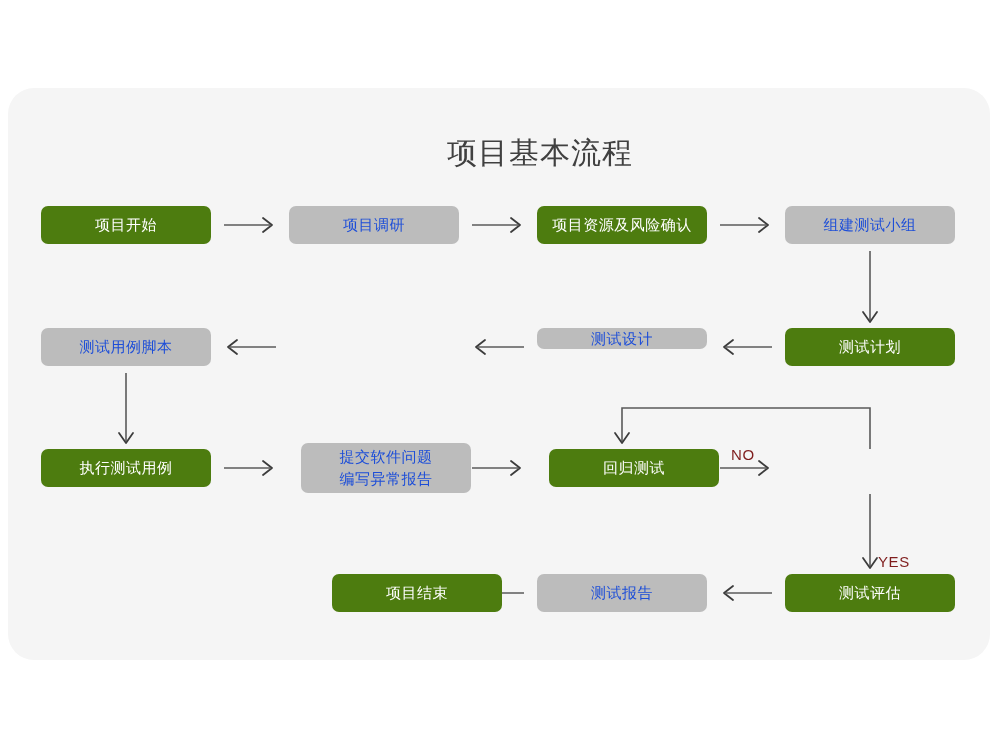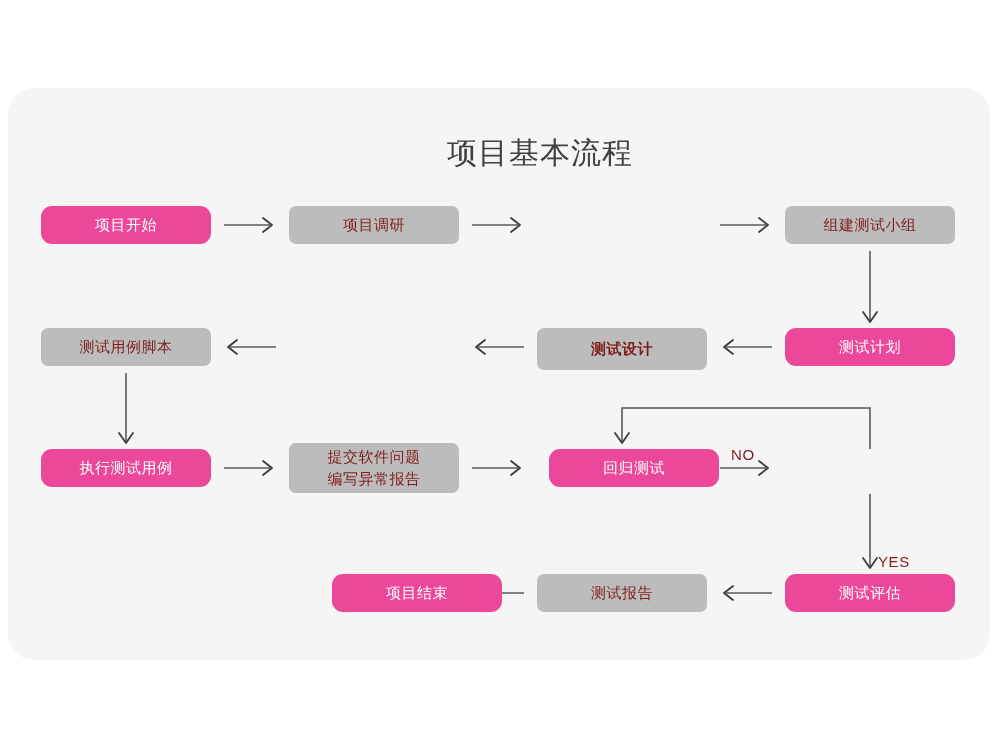--- a/index.html
+++ b/index.html
@@ -56,27 +56,26 @@
     align-items: center;
     justify-content: center;
     text-align: center;
     font-size: 15px;
     line-height: 22px;
     white-space: pre-line;
     letter-spacing: 0.5px;
     user-select: none;
   }
   .node.purple {
-    background: #ec4899;
+    background: #4d7c0f;
     color: #ffffff;
-    border-radius: 11px;
   }
   .node.gray {
     background: #bcbcbc;
-    color: #7f1d1d;
+    color: #1d4ed8;
   }
 
   
   #wires {
     position: absolute;
     left: 0;
     top: 0;
     width: 1000px;
     height: 750px;
     pointer-events: none;
@@ -191,33 +190,34 @@
     </g>
   </svg>
 
   <div class="edge-label" style="left:731px; top:414px;">NO</div>
   <div class="edge-label" style="left:878px; top:521px;">YES</div>
 
   <div class="node purple" style="left:41px;  top:206px; width:170px; height:38px;">项目开始</div>
 
   <div class="node gray" style="left:289px; top:206px; width:170px; height:38px;">项目调研</div>
 
+  <div class="node purple" style="left:537px; top:206px; width:170px; height:38px;">项目资源及风险确认</div>
 
   <div class="node gray" style="left:785px; top:206px; width:170px; height:38px;">组建测试小组</div>
 
   <div class="node gray" style="left:41px;  top:328px; width:170px; height:38px;">测试用例脚本</div>
 
 
-  <div class="node gray" style="left:537px; top:328px; width:170px; height:42px;font-weight:bold;">测试设计</div>
+  <div class="node gray" style="left:537px; top:328px; width:170px; height:21px;">测试设计</div>
 
   <div class="node purple" style="left:785px; top:328px; width:170px; height:38px;">测试计划</div>
 
   <div class="node purple" style="left:41px;  top:449px; width:170px; height:38px;">执行测试用例</div>
 
-  <div class="node gray" style="left:289px; top:443px; width:170px; height:50px;">提交软件问题
+  <div class="node gray" style="left:301px; top:443px; width:170px; height:50px;">提交软件问题
 编写异常报告</div>
 
   <div class="node purple" style="left:537px; top:449px; width:170px; height:38px;margin-left:12px;">回归测试</div>
 
 
   <div class="node purple" style="left:289px; top:574px; width:170px; height:38px;margin-left:43px;">项目结束</div>
 
   <div class="node gray" style="left:537px; top:574px; width:170px; height:38px;">测试报告</div>
 
   <div class="node purple" style="left:785px; top:574px; width:170px; height:38px;">测试评估</div>

